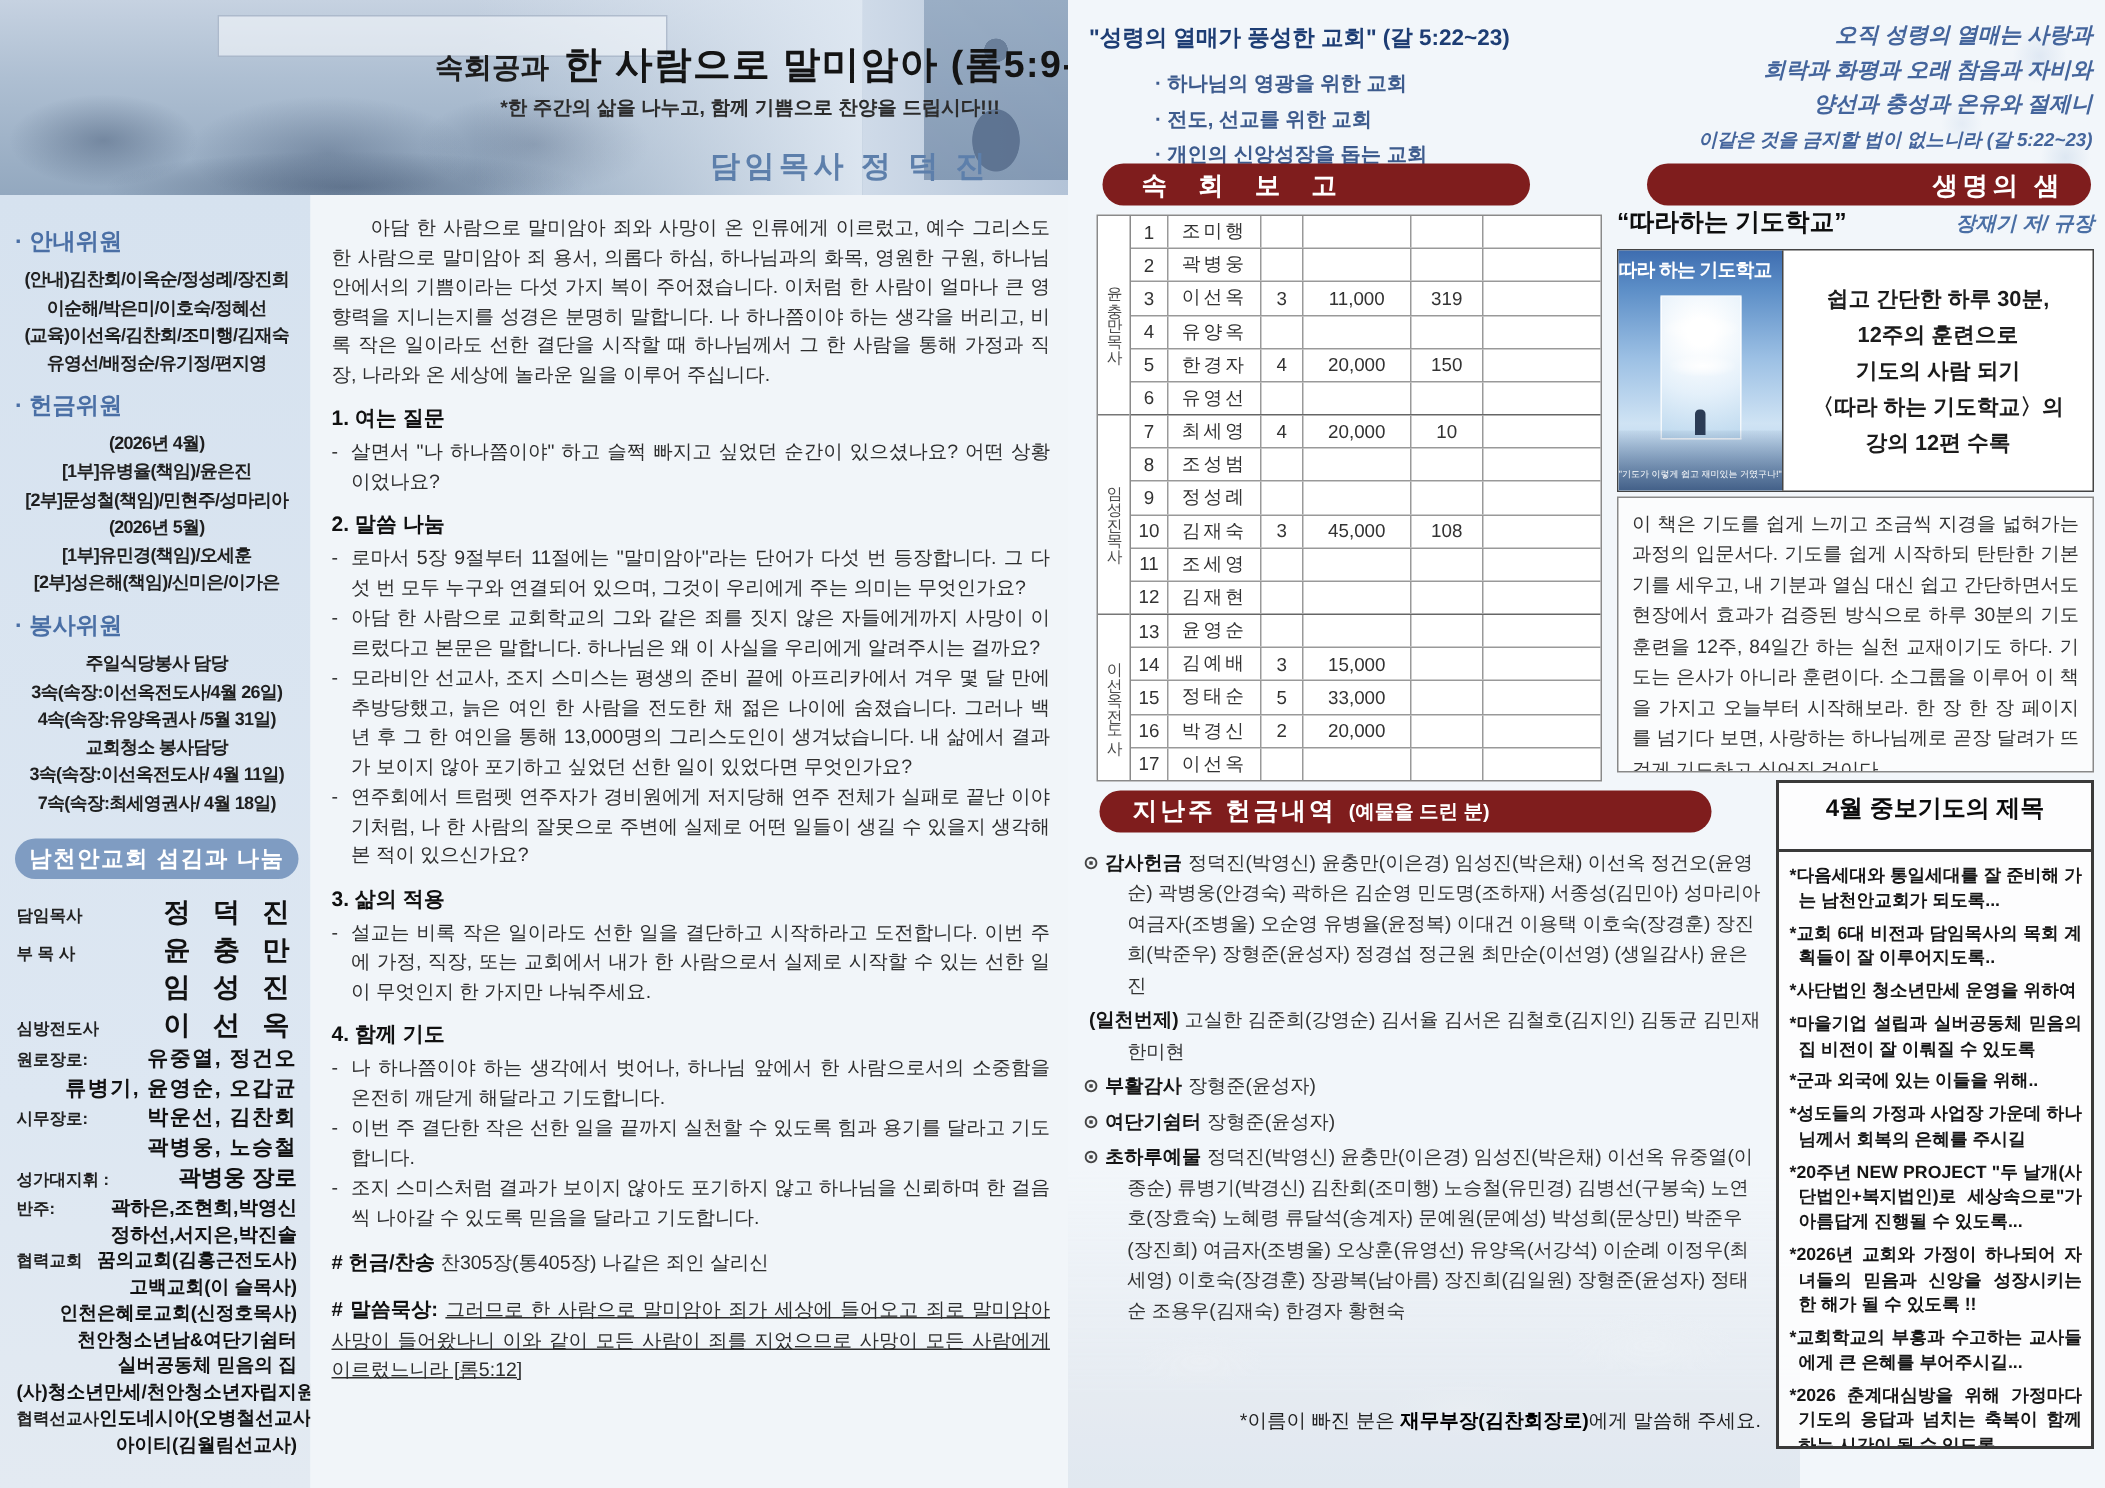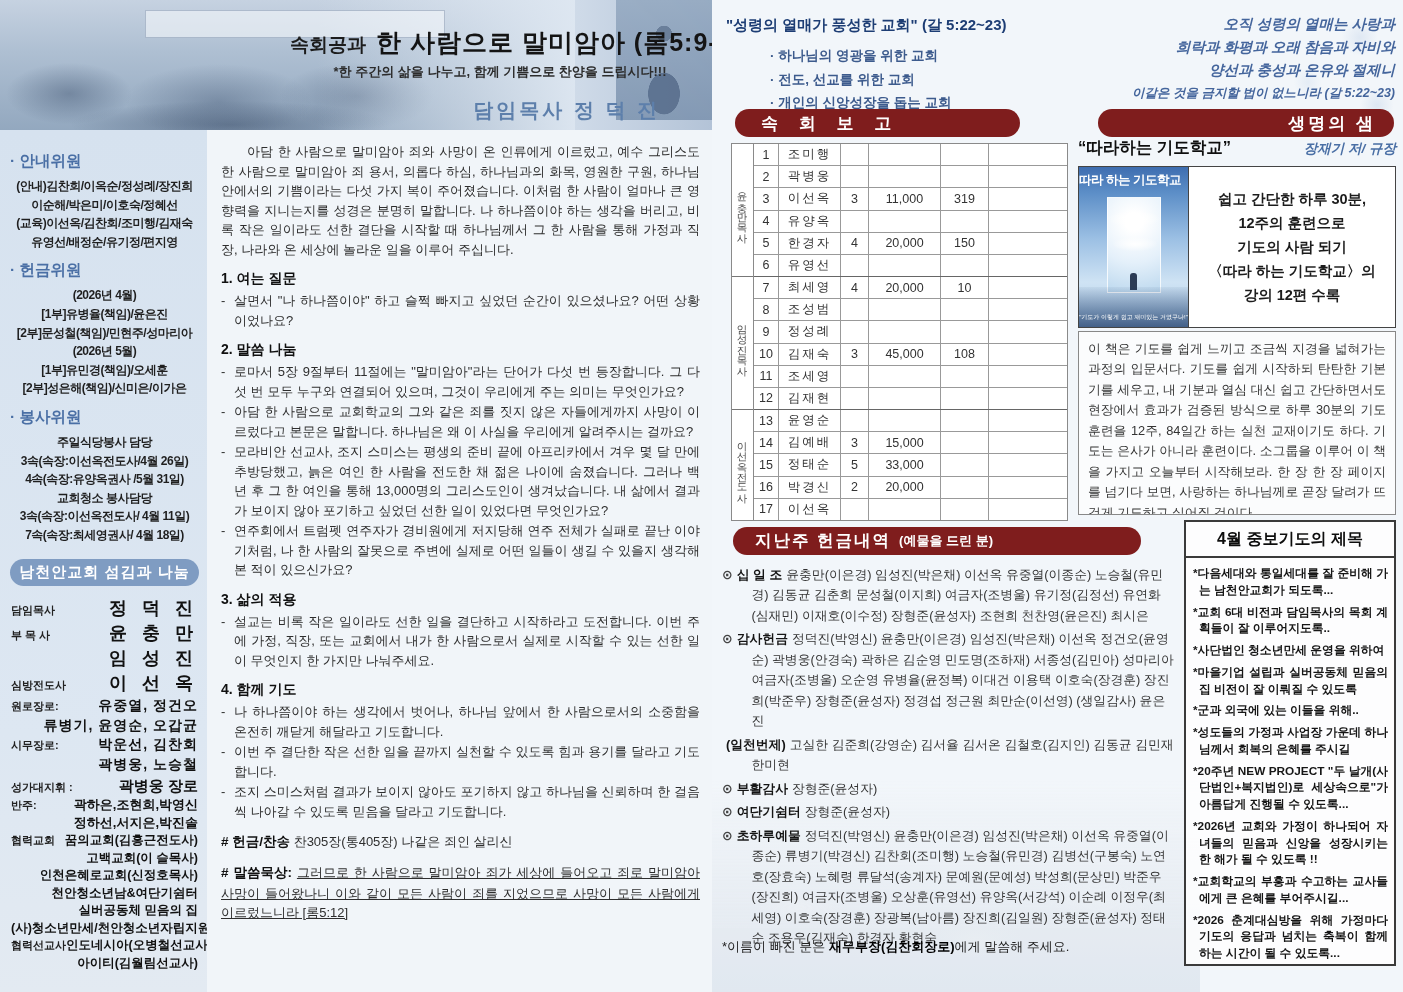--- a/index.html
+++ b/index.html
@@ -119,21 +119,21 @@
   .c-no { width:25px; } .c-name { width:62px; letter-spacing:2px; }
   .c-weeks { width:28px; } .c-amount { width:72px; } .c-num { width:48px; }
   .c-notes { flex:1; border-right:none; }
 
   
   .offerings { position:absolute; left:722px; top:565px; width:452px;
     font-size:12.8px; line-height:1.6; color:#333; }
   .offer-entry { padding-left:2.3em; text-indent:-2.3em; margin-bottom:3px; }
   .offer-marker { color:#444; font-weight:bold; }
   .offer-label { font-weight:bold; color:#151515; margin:0 4px; }
-  .offer-foot { position:absolute; left:722px; top:938px; width:452px; text-align:left;
+  .offer-foot { position:absolute; left:722px; top:938px; width:452px; text-align:right;
     font-size:13px; color:#222; }
   .offer-foot b { color:#000; }
 
   
   .spring-head { position:absolute; left:1078px; top:137px; width:318px;
     display:flex; justify-content:space-between; align-items:baseline; }
   .spring-title { font-size:16.5px; font-weight:bold; color:#0e0e0e; }
   .spring-author { font-size:13.5px; font-weight:bold; color:#4a6fa5; font-style:italic; }
   .book-box { position:absolute; left:1078px; top:166px; width:318px; height:162px;
     border:1px solid #444; display:flex; background:#fff; }
@@ -158,21 +158,21 @@
     gap:5px; text-align:center; }
   .desc-line { font-size:14.5px; font-weight:bold; color:#1c1c1c; }
   .review { position:absolute; left:1078px; top:331px; width:318px; height:184px;
     border:1px solid #888; background:rgba(255,255,255,.65); padding:7px 9px;
     font-size:12.8px; line-height:1.6; text-align:justify; color:#333; overflow:hidden; }
 
   
   .prayer { position:absolute; left:1184px; top:520px; width:212px; height:446px;
     border:2px solid #3a3a3a; background:rgba(255,255,255,.8); overflow:hidden; }
   .prayer-title { text-align:center; font-size:16px; font-weight:bold; color:#0d0d0d;
-    padding:7px 0 6px; border-bottom:2px solid #3a3a3a; }
+    padding:7px 0 16px; border-bottom:2px solid #3a3a3a; }
   .prayer-items { padding:7px 6px 0 7px; }
   .prayer-item { font-size:11.8px; font-weight:bold; color:#161616; line-height:1.42;
     margin-bottom:5px; padding-left:6px; text-indent:-6px; text-align:justify; }
 </style>
 </head>
 <body>
 
 <div class="bg-sheep"></div>
 <div class="bg-flowers"></div>
 
@@ -497,23 +497,20 @@
       <div class="cell c-notes"></div>
     </div>
     </div>
 </div>
 
 <div class="pill badge-offer">
   <span class="t1">지난주 헌금내역</span>
   <span class="t2">(예물을 드린 분)</span>
 </div>
 <div class="offerings">
-    <div class="offer-entry">
-    <span class="offer-marker">⊙</span><span class="offer-label">십 일 조</span><span>윤충만(이은경) 임성진(박은채) 이선옥 유중열(이종순) 노승철(유민경) 김동균 김춘희 문성철(이지희) 여금자(조병울) 유기정(김정선) 유연화(심재민) 이재호(이수정) 장형준(윤성자) 조현희 천찬영(윤은진) 최시은</span>
-  </div>
     <div class="offer-entry">
     <span class="offer-marker">⊙</span><span class="offer-label">감사헌금</span><span>정덕진(박영신) 윤충만(이은경) 임성진(박은채) 이선옥 정건오(윤영순) 곽병웅(안경숙) 곽하은 김순영 민도명(조하재) 서종성(김민아) 성마리아 여금자(조병울) 오순영 유병율(윤정복) 이대건 이용택 이호숙(장경훈) 장진희(박준우) 장형준(윤성자) 정경섭 정근원 최만순(이선영)  (생일감사) 윤은진</span>
   </div>
     <div class="offer-entry">
     <span class="offer-marker"></span><span class="offer-label">(일천번제)</span><span>고실한 김준희(강영순) 김서율 김서온 김철호(김지인) 김동균 김민재 한미현</span>
   </div>
     <div class="offer-entry">
     <span class="offer-marker">⊙</span><span class="offer-label">부활감사</span><span>장형준(윤성자)</span>
   </div>
     <div class="offer-entry">

